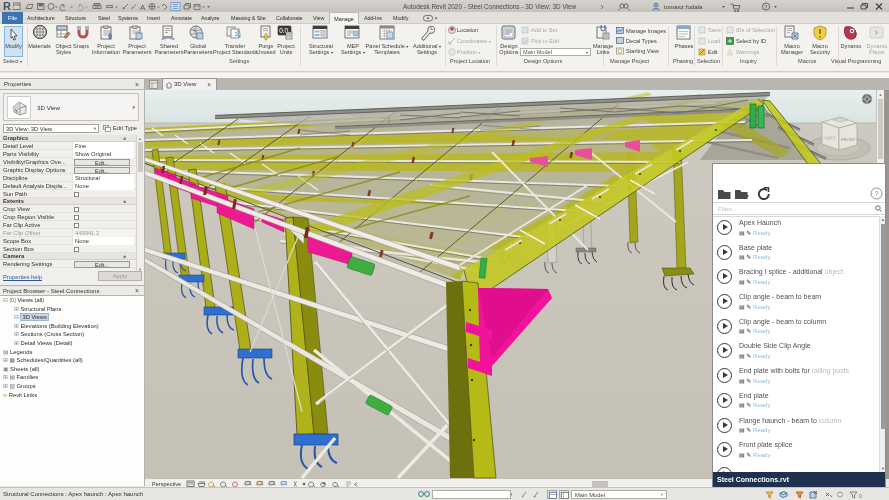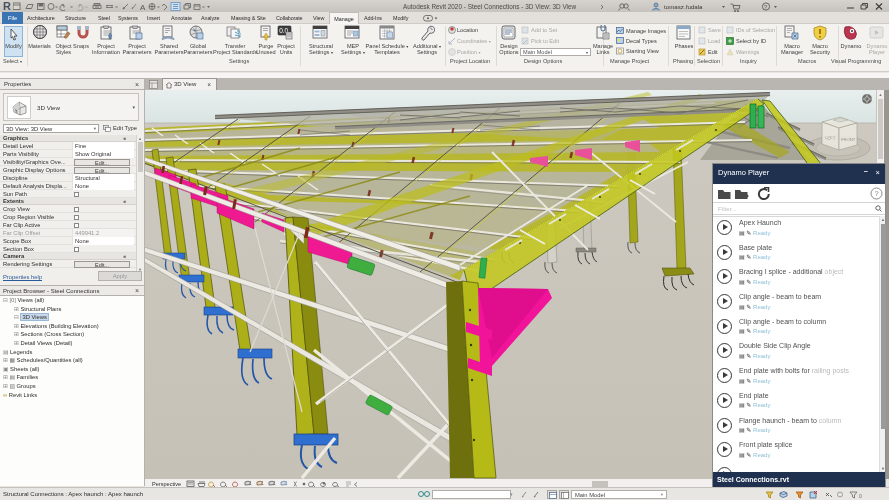--- a/index.html
+++ b/index.html
@@ -838,21 +838,20 @@
       <path d="M46,2 h6 v6 h-6 z" fill="#b8d0e8" stroke="#44628a"></path>
         <path d="M50,1 l3,3 m0,-3 l-3,3" stroke="#c03028" stroke-width="1"></path>
       <path d="M62,3 l3,3 m0,-3 l-3,3 m4,-1 l2,2" stroke="#4a4a48"></path>
       <circle cx="76" cy="4.5" r="2.5" stroke="#8a8a88"></circle>
       <path d="M86,2 h7 l-2.5,3 v3 l-2,-1 v-2 z" fill="none" stroke="#6a6a68"></path>
       <text x="95" y="8" font-size="5" fill="#6a6a68" stroke="none" font-family="Liberation Sans">0</text>
     </g>
   </svg>
 </div>
 <div class="abs" id="dynamo">
-<div id="dynhdr">Dynamo Player<span style="position:absolute;right:17px;top:-2px;font-weight:bold;">–</span><span style="position:absolute;right:5px;top:0px;">×</span></div>
 <svg class="abs" style="left:4px;top:23px" width="60" height="14" viewBox="0 0 60 14">
   <path d="M1,3 h5 l1.5,2 h6 v7 h-12.5 z" fill="#4a4a4a"></path>
   <path d="M18,3 h5 l1.5,2 h6 v7 h-12.5 z" fill="#4a4a4a"></path>
       <path d="M26,9 h5 m-2,-2 l2,2 -2,2" stroke="#4a4a4a" stroke-width="1.2" fill="none"></path>
   <path d="M50,3.2 a5,5 0 1 0 1.8,3.8" stroke="#3a3a3a" stroke-width="2" fill="none"></path>
       <path d="M47,0.5 h4.5 v4.5" fill="none" stroke="#3a3a3a" stroke-width="1.6"></path>
 </svg>
 <svg class="abs" style="left:157px;top:23px" width="13" height="13" viewBox="0 0 13 13">
       <circle cx="6.5" cy="6.5" r="5.5" fill="none" stroke="#8a8a8a" stroke-width="1"></circle>
       <text x="4.5" y="9" font-size="7.5" fill="#8a8a8a" font-family="Liberation Sans">?</text>

